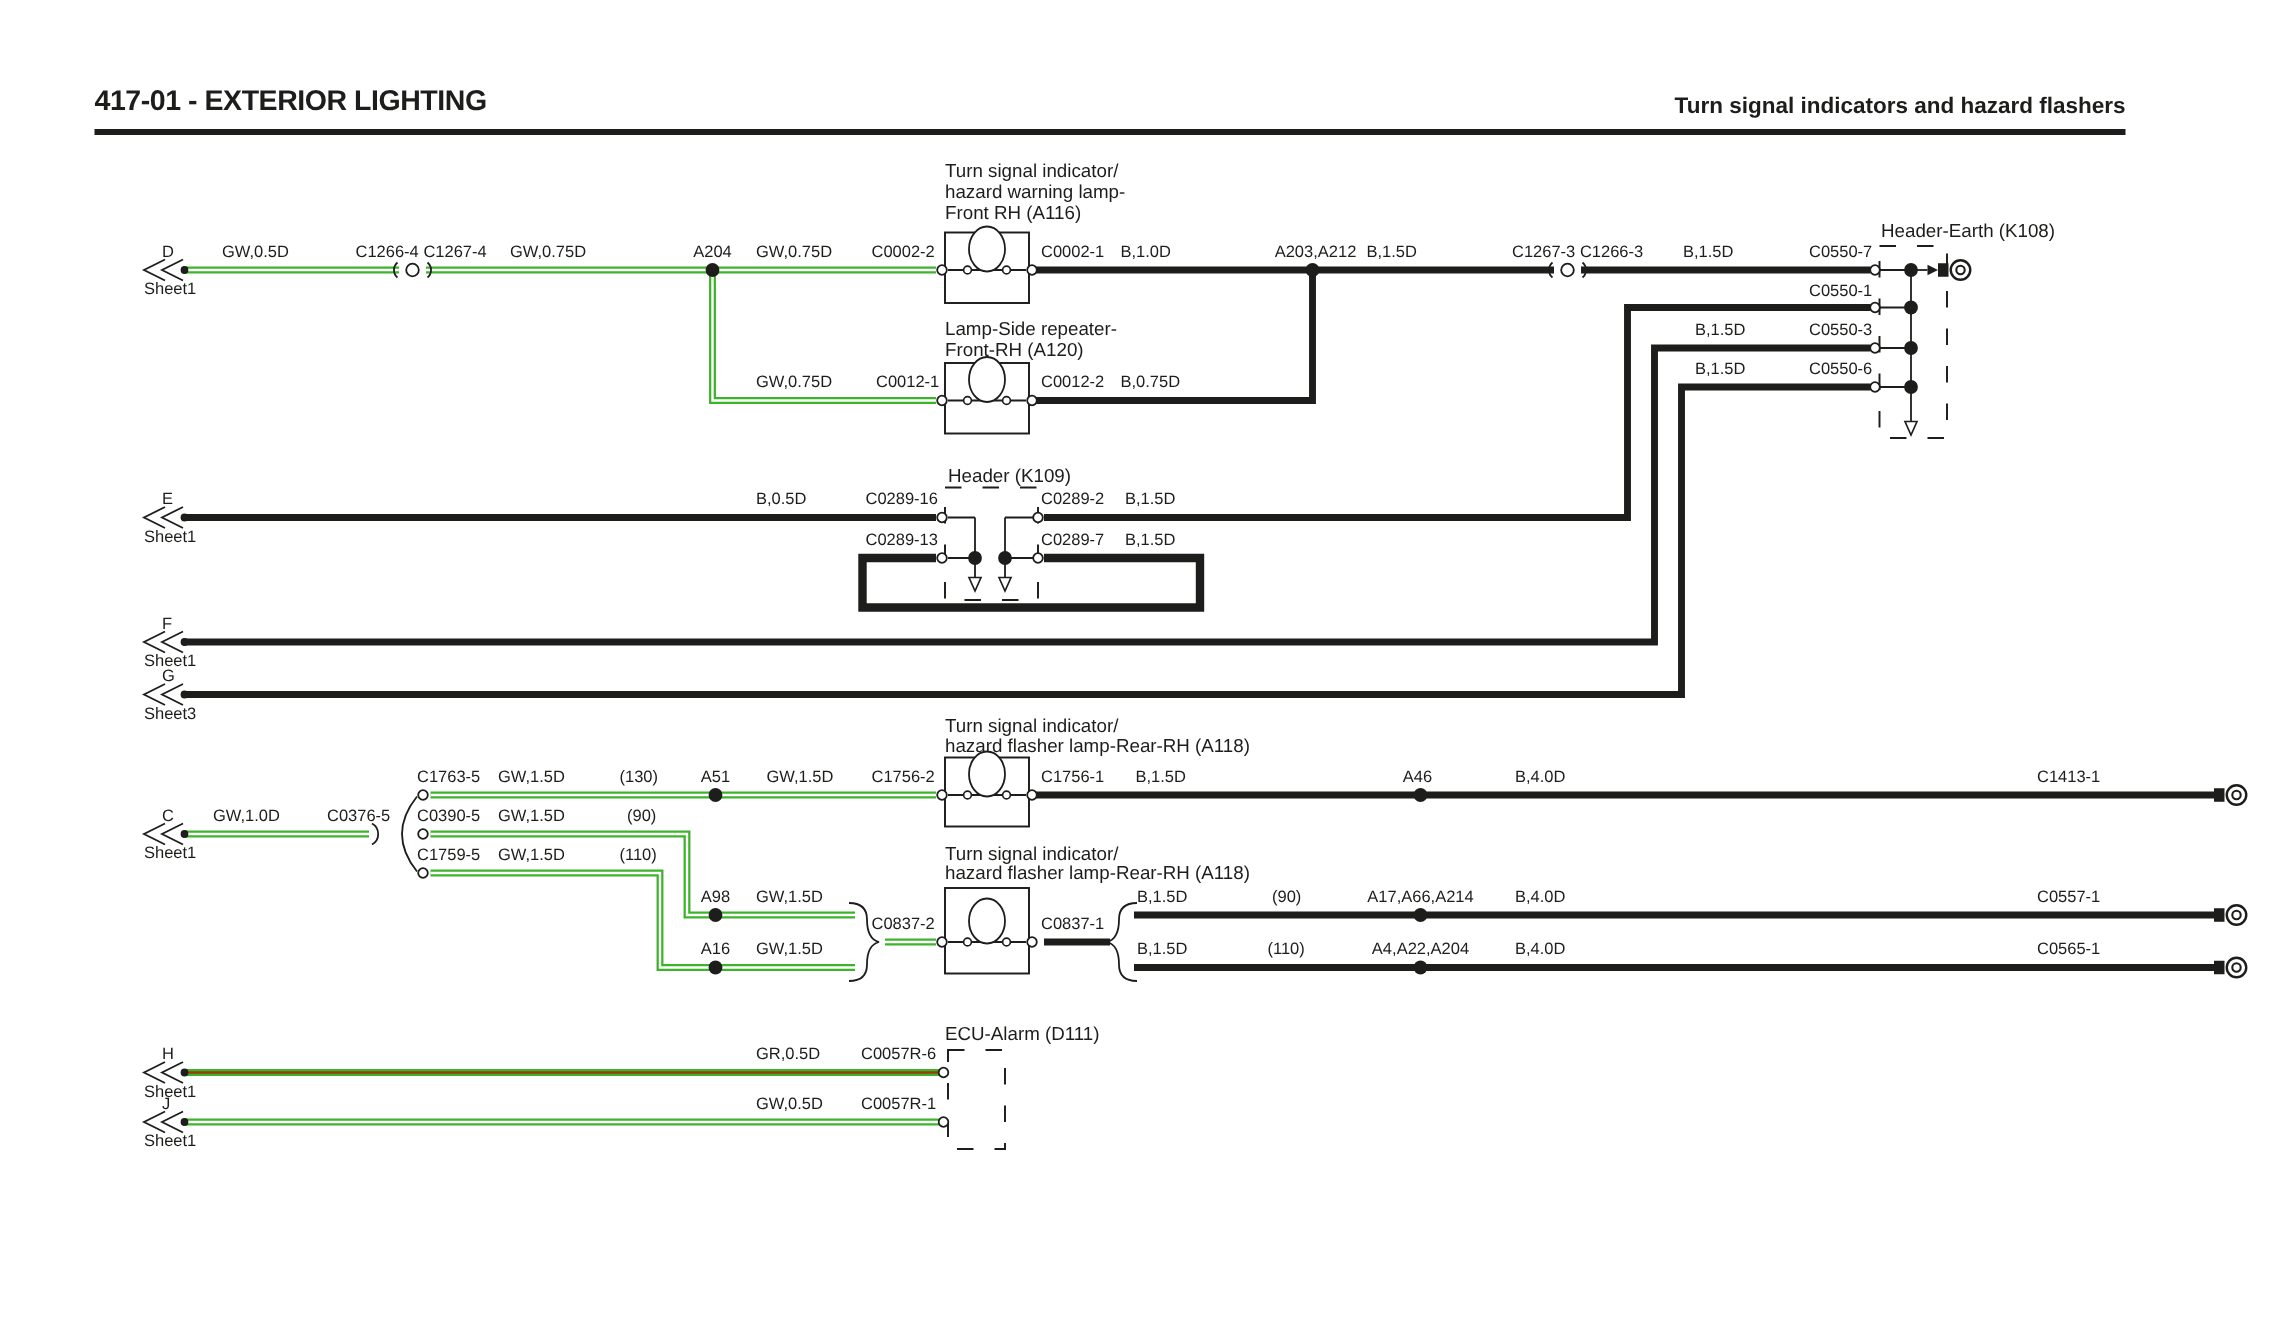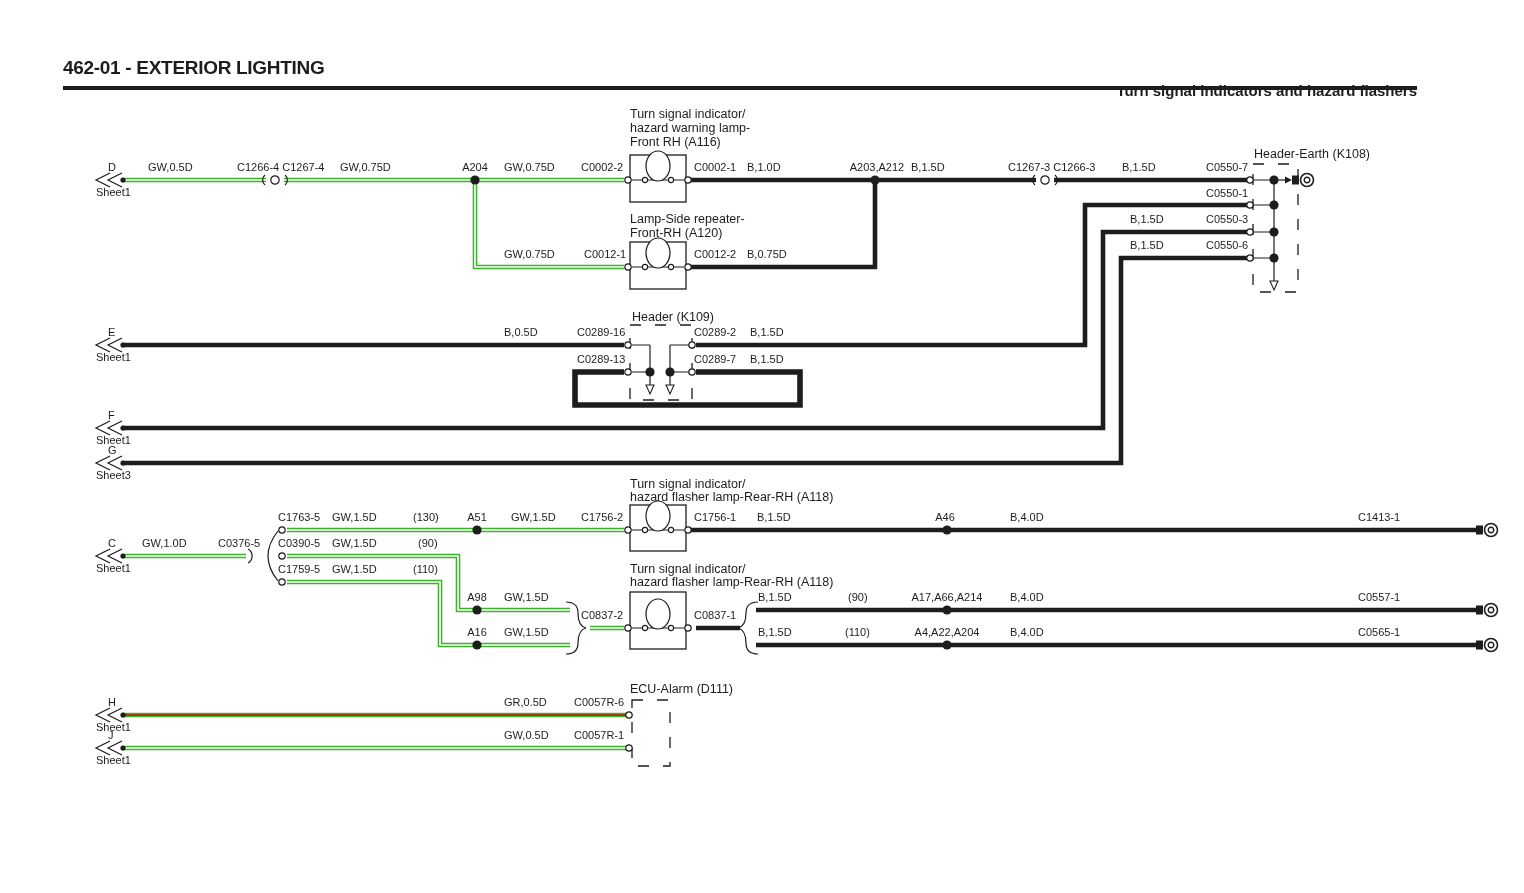--- a/index.html
+++ b/index.html
@@ -1,39 +1,39 @@
 <!DOCTYPE html>
 <html><head>
 <meta charset="utf-8">
 <style>
   html,body{margin:0;padding:0;background:#e8e8e8;}
   .page{position:relative;width:1524px;height:893px;background:#ffffff;overflow:hidden;
         font-family:"Liberation Sans", sans-serif;color:#1d1d1b;}
   .hdr-left{position:absolute;left:63px;top:57px;font-size:19px;font-weight:bold;letter-spacing:-0.3px;}
-  .hdr-right{position:absolute;right:107px;top:62px;font-size:15px;font-weight:bold;margin-top:20px;}
+  .hdr-right{position:absolute;right:107px;top:62px;font-size:15px;font-weight:bold;}
   .rule{position:absolute;left:63px;top:86px;width:1354px;height:4px;background:#1d1d1b;}
   svg{position:absolute;left:0;top:0;}
   .lbl{font-family:"Liberation Sans",sans-serif;font-size:11px;fill:#1d1d1b;}
   .ctitle{font-family:"Liberation Sans",sans-serif;font-size:12.5px;fill:#1d1d1b;}
   .mid{text-anchor:middle;}
   .gwg{stroke:#3cb32b;stroke-width:4.6;fill:none;}
   .gww{stroke:#ffffff;stroke-width:1.6;fill:none;}
   .grr{stroke:#9a3c10;stroke-width:1.8;fill:none;}
   .bw{stroke:#1d1d1b;stroke-width:4.6;fill:none;}
   .bw2{stroke:#1d1d1b;stroke-width:5.6;fill:none;}
   .thin{stroke:#1d1d1b;stroke-width:1.2;fill:none;}
   .box{stroke:#1d1d1b;stroke-width:1.3;fill:#ffffff;}
   .dashbox{stroke:#1d1d1b;stroke-width:1.3;fill:none;stroke-dasharray:11 14;}
   .bfill{fill:#1d1d1b;}
 </style>
 </head>
 <body>
 
 <div class="page">
-  <div class="hdr-left">462-01 - EXTERIOR LIGHTING</div>
+  <div class="hdr-left">417-01 - EXTERIOR LIGHTING</div>
   <div class="hdr-right">Turn signal indicators and hazard flashers</div>
   <div class="rule"></div>
 
   <svg width="1524" height="893" viewBox="0 0 1524 893">
     <defs>
       <g id="sheetArrow">
         <path d="M-12,-7 L-26,0 L-12,7" class="thin"></path>
         <path d="M0,-7 L-14,0 L0,7" class="thin"></path>
         <circle cx="1" cy="0" r="2.6" class="bfill"></circle>
       </g>

